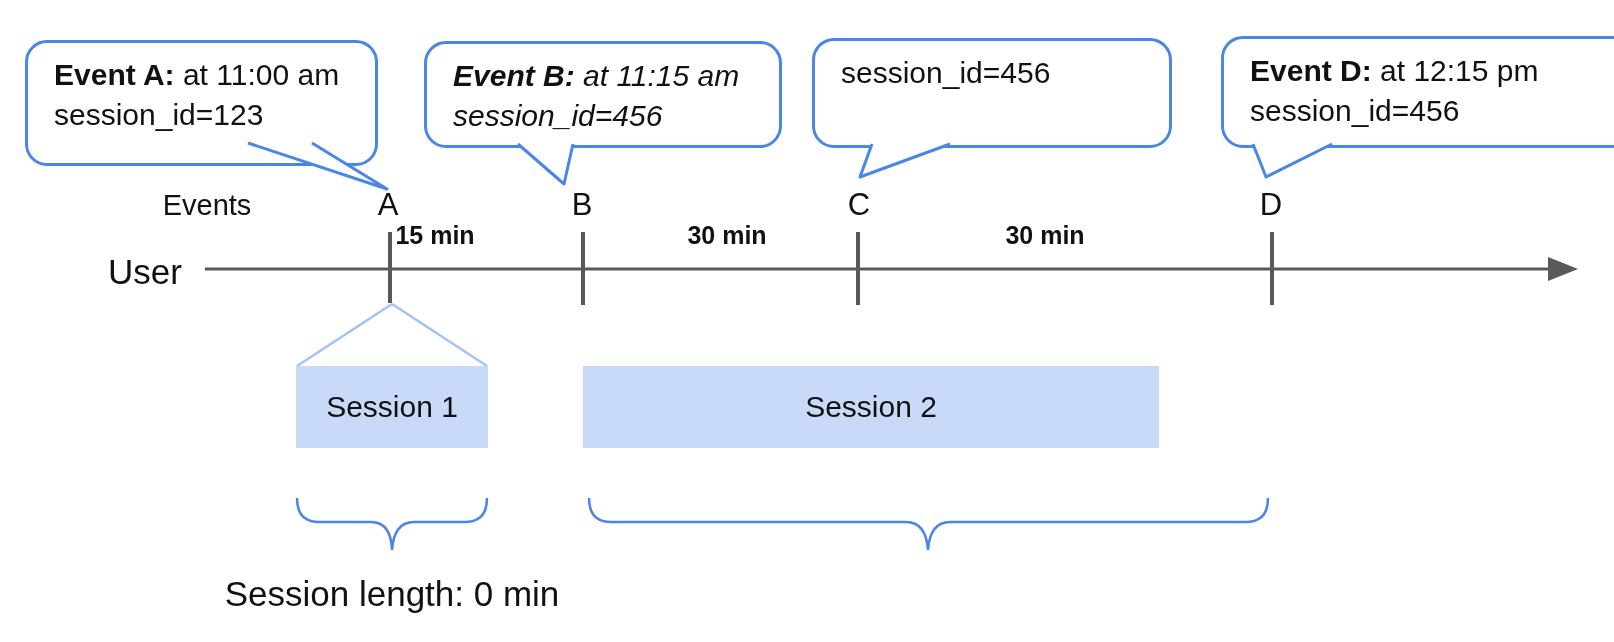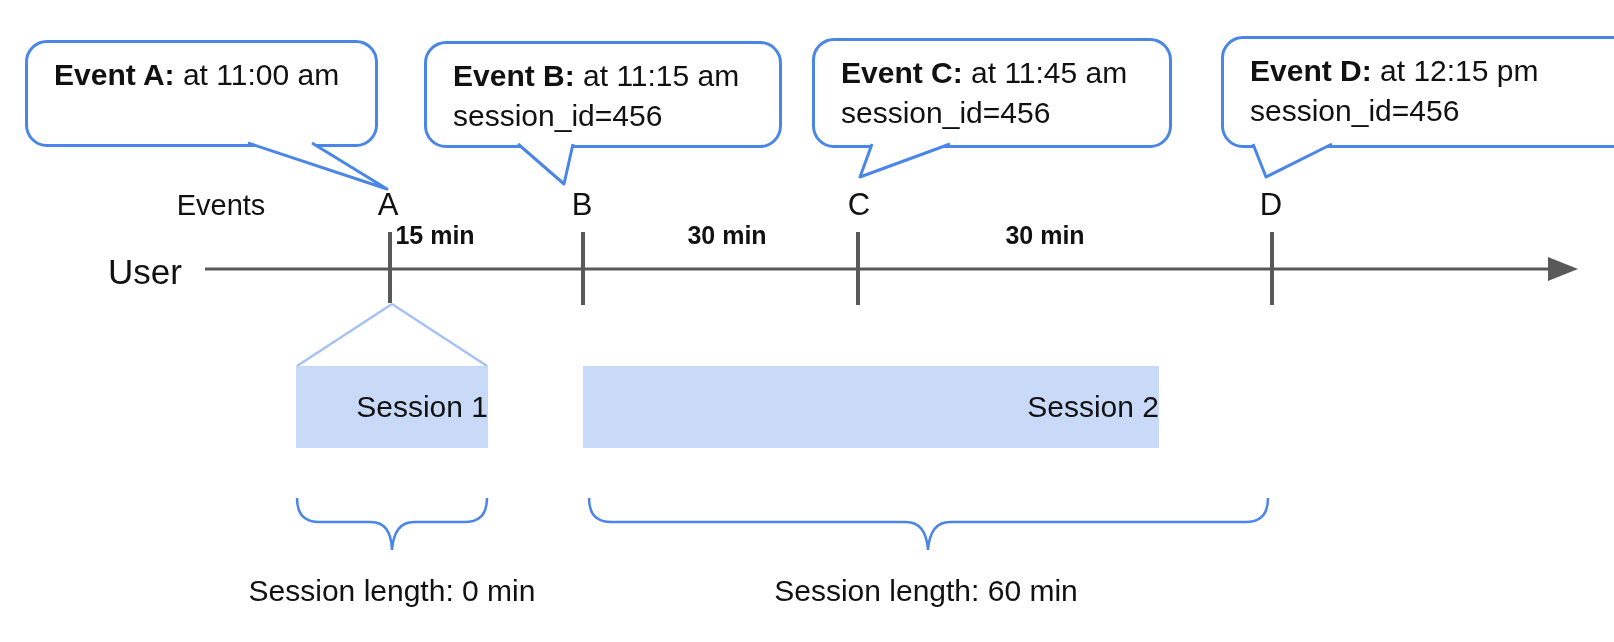--- a/index.html
+++ b/index.html
@@ -18,53 +18,53 @@
   .callout{
     position:absolute;box-sizing:border-box;background:#ffffff;
     border:3px solid var(--accent-blue);border-radius:22px;
     padding:12px 16px 0 26px;font-size:30px;line-height:40px;
     white-space:nowrap;z-index:2;
   }
   .callout .bold{font-weight:bold;}
   .svg-layer{position:absolute;left:0;top:0;z-index:3;pointer-events:none;}
   .lbl{position:absolute;white-space:nowrap;z-index:4;}
   .ctr{transform:translateX(-50%);}
-  .events-label{font-size:29px;margin-left:14px;}
+  .events-label{font-size:29px;}
   .user-label{font-size:35px;}
   .event-letter{font-size:31px;}
   .interval-label{font-size:25px;font-weight:bold;}
   .session-box{
     position:absolute;background:var(--session-fill);z-index:1;
-    display:flex;align-items:center;justify-content:flex-end;
+    display:flex;align-items:center;justify-content:center;
     font-size:30px;
   }
-  .session-length{font-size:30px;}
+  .session-length{font-size:35px;}
   .tick{stroke:var(--timeline-gray);stroke-width:4;}
   .tl-line{stroke:var(--timeline-gray);stroke-width:3;}
   .tl-arrow{fill:var(--timeline-gray);}
   .tail{fill:#ffffff;stroke:var(--accent-blue);stroke-width:3;stroke-linejoin:round;}
   .funnel{stroke:var(--funnel-line);stroke-width:2.5;}
   .brace{stroke:var(--accent-blue);stroke-width:2.5;fill:none;}
 </style>
 </head>
 <body>
 
 <div class="stage">
 
-  <div class="callout" style="left:25px;top:40px;width:353px;height:107px;">
+  <div class="callout" style="left:25px;top:40px;width:353px;height:126px;">
     <div><span class="bold">Event A:</span><span> at 11:00 am</span></div>
+    <div>session_id=123</div>
   </div>
 
-  <div class="callout" style="left:424px;top:41px;width:358px;height:107px;">
+  <div class="callout" style="left:424px;top:41px;width:358px;height:107px;font-style:italic;">
     <div><span class="bold">Event B:</span><span> at 11:15 am</span></div>
     <div>session_id=456</div>
   </div>
 
   <div class="callout" style="left:812px;top:38px;width:360px;height:110px;">
-    <div><span class="bold">Event C:</span><span> at 11:45 am</span></div>
     <div>session_id=456</div>
   </div>
 
   <div class="callout" style="left:1193px;top:36px;width:415px;height:112px;margin-left:28px;">
     <div><span class="bold">Event D:</span><span> at 12:15 pm</span></div>
     <div>session_id=456</div>
   </div>
 
   <div class="lbl ctr events-label" style="left:207px;top:189px;">Events</div>
   <div class="lbl user-label" style="left:100px;top:252px;margin-left:8px;">User</div>
@@ -79,21 +79,20 @@
   <div class="lbl ctr interval-label" style="left:1045px;top:221px;">30 min</div>
 
   <div class="session-box" style="left:296px;top:366px;width:192px;height:82px;">
     <span>Session 1</span>
   </div>
   <div class="session-box" style="left:583px;top:366px;width:576px;height:82px;">
     <span>Session 2</span>
   </div>
 
   <div class="lbl ctr session-length" style="left:392px;top:574px;">Session length: 0 min</div>
-  <div class="lbl ctr session-length" style="left:926px;top:574px;">Session length: 60 min</div>
 
   <svg class="svg-layer" width="1614" height="642" viewBox="0 0 1614 642">
 
     <line class="tl-line" x1="205" y1="269" x2="1550" y2="269"></line>
     <polygon class="tl-arrow" points="1548,257 1578,269 1548,281"></polygon>
 
     <line class="tick" x1="390" y1="232" x2="390" y2="303"></line>
     <line class="tick" x1="583" y1="232" x2="583" y2="305"></line>
     <line class="tick" x1="858" y1="232" x2="858" y2="305"></line>
     <line class="tick" x1="1272" y1="232" x2="1272" y2="305"></line>

